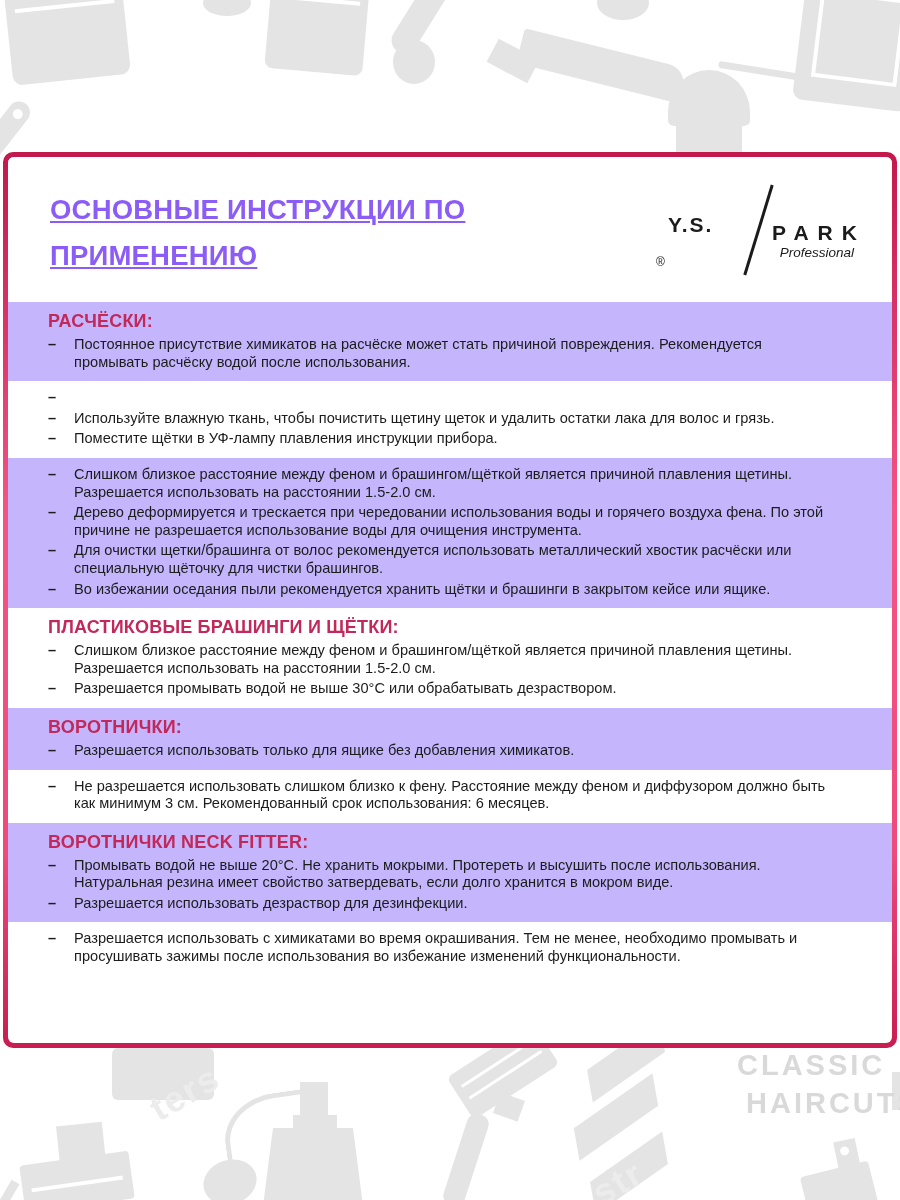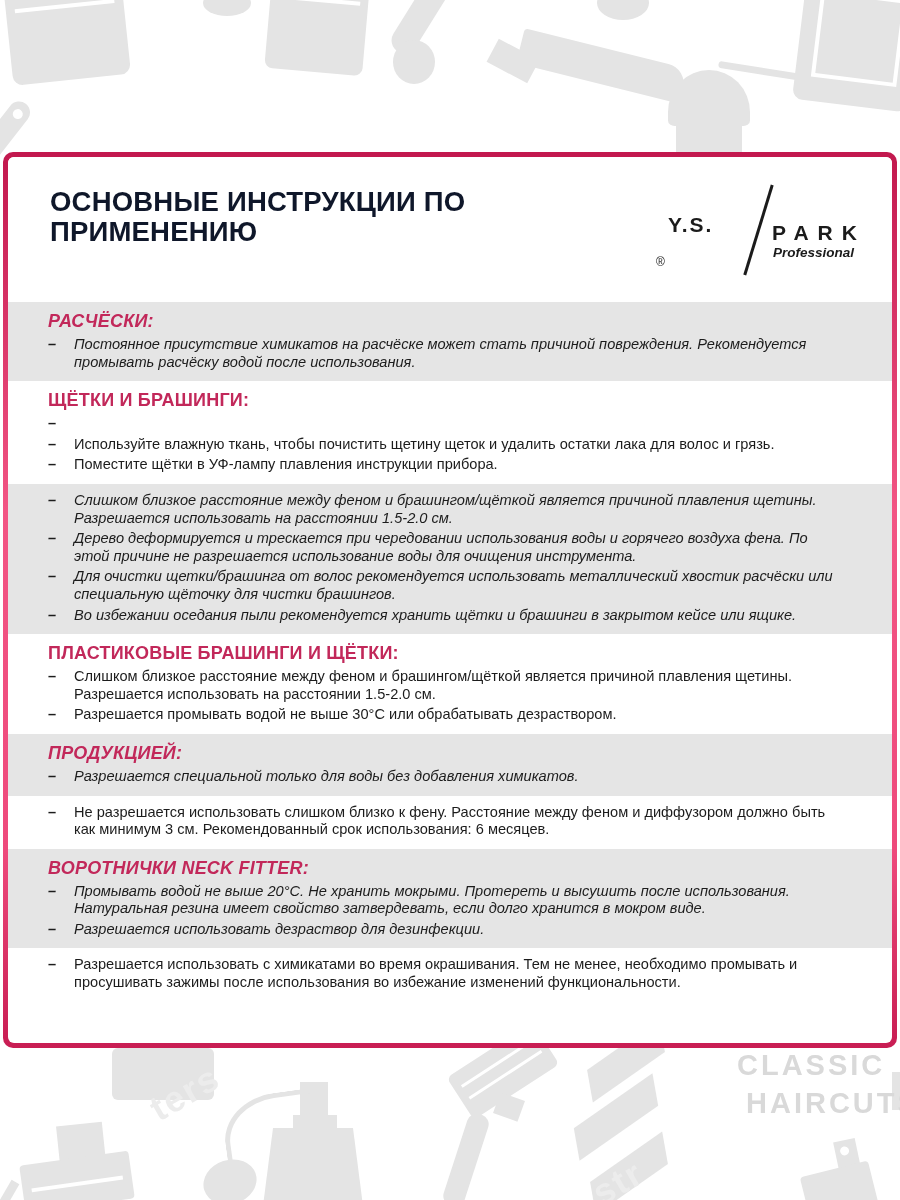--- a/index.html
+++ b/index.html
@@ -59,32 +59,32 @@
   .wm{position:absolute; left:737px; top:1048px; color:#d9d9d9; font-weight:bold; letter-spacing:3px; font-size:29px; line-height:34px;}
   .wm .wm2{margin-left:9px; margin-top:4px;}
 
   
   .card-frame{position:absolute; left:3px; top:152px; width:894px; box-sizing:border-box;
     padding:5px; border-radius:10px; z-index:1;
     background:linear-gradient(180deg,#c2184e 0%, #f25584 40%, #ee4a7c 78%, #c81d53 100%);}
   .card{background:#ffffff; border-radius:6px; min-height:886px; box-sizing:border-box; overflow:hidden; padding-bottom:4px;}
 
   .hdr{display:flex; align-items:flex-start; gap:18px; padding:30px 38px 20px 42px; background:#ffffff;}
-  .title{flex:1; font-size:27.5px; line-height:30px; font-weight:700; color:#0f172a; letter-spacing:0.2px;}
+  .title{flex:1; font-size:27.5px; line-height:46px; font-weight:700; color:#8b5cf6; letter-spacing:0.2px;text-decoration:underline;}
   .title span{display:block;}
 
   .logo{position:relative; width:200px; height:95px; flex-shrink:0; color:#1b1b1b;}
   .logo .slash{position:absolute; left:103px; top:-4px; width:3px; height:94px; background:#1b1b1b; transform:rotate(17deg);}
   .logo .lys{position:absolute; left:14px; top:26px; font-size:21px; font-weight:700; letter-spacing:2px;}
   .logo .lpark{position:absolute; left:118px; top:34px; font-size:21px; font-weight:700; letter-spacing:9px;}
-  .logo .lprof{position:absolute; right:0px; top:58px; font-size:13.5px; font-weight:700; font-style:italic;}
+  .logo .lprof{position:absolute; right:0px; top:58px; font-size:13.5px; font-weight:400; font-style:italic;}
   .logo .lreg{position:absolute; left:2px; top:68px; font-size:12px;}
 
   .band{padding:8px 55px 10px 40px; background:#ffffff;}
-  .band.pink{background:#e5e5e5;font-style:italic;}
+  .band.pink{background:#c4b5fd;}
   .shead{margin:0 0 3px 0; font-size:18px; line-height:23px; font-weight:700; color:#c2285a; letter-spacing:0.2px;}
   .sitem{display:flex; margin-bottom:3px;}
   .sitem:last-child{margin-bottom:0;}
   .dash{width:26px; flex-shrink:0; font-size:14.6px; line-height:17.6px; color:#1c1c1c; font-weight:700;}
   .btxt{font-size:14.6px; line-height:17.6px; color:#1c1c1c;}
 </style>
 </head>
 <body>
 
 <div class="page">
@@ -167,21 +167,20 @@
 
       <section class="band pink">
         <h2 class="shead">РАСЧЁСКИ:</h2>
         <div class="sitem">
           <span class="dash">–</span>
           <span class="btxt">Постоянное присутствие химикатов на расчёске может стать причиной повреждения. Рекомендуется промывать расчёску водой после использования.</span>
         </div>
       </section>
 
       <section class="band">
-        <h2 class="shead">ЩЁТКИ И БРАШИНГИ:</h2>
         <div class="sitem">
           <span class="dash">–</span>
         </div>
         <div class="sitem">
           <span class="dash">–</span>
           <span class="btxt">Используйте влажную ткань, чтобы почистить щетину щеток и удалить остатки лака для волос и грязь.</span>
         </div>
         <div class="sitem">
           <span class="dash">–</span>
           <span class="btxt">Поместите щётки в УФ-лампу плавления инструкции прибора.</span>
@@ -213,24 +212,24 @@
           <span class="dash">–</span>
           <span class="btxt">Слишком близкое расстояние между феном и брашингом/щёткой является причиной плавления щетины. Разрешается использовать на расстоянии 1.5-2.0 см.</span>
         </div>
         <div class="sitem">
           <span class="dash">–</span>
           <span class="btxt">Разрешается промывать водой не выше 30°C или обрабатывать дезраствором.</span>
         </div>
       </section>
 
       <section class="band pink">
-        <h2 class="shead">ПРОДУКЦИЕЙ:</h2>
-        <div class="sitem">
-          <span class="dash">–</span>
-          <span class="btxt">Разрешается специальной только для воды без добавления химикатов.</span>
+        <h2 class="shead">ВОРОТНИЧКИ:</h2>
+        <div class="sitem">
+          <span class="dash">–</span>
+          <span class="btxt">Разрешается использовать только для ящике без добавления химикатов.</span>
         </div>
       </section>
 
       <section class="band">
         <div class="sitem">
           <span class="dash">–</span>
           <span class="btxt">Не разрешается использовать слишком близко к фену. Расстояние между феном и диффузором должно быть как минимум 3 см. Рекомендованный срок использования: 6 месяцев.</span>
         </div>
       </section>
 

